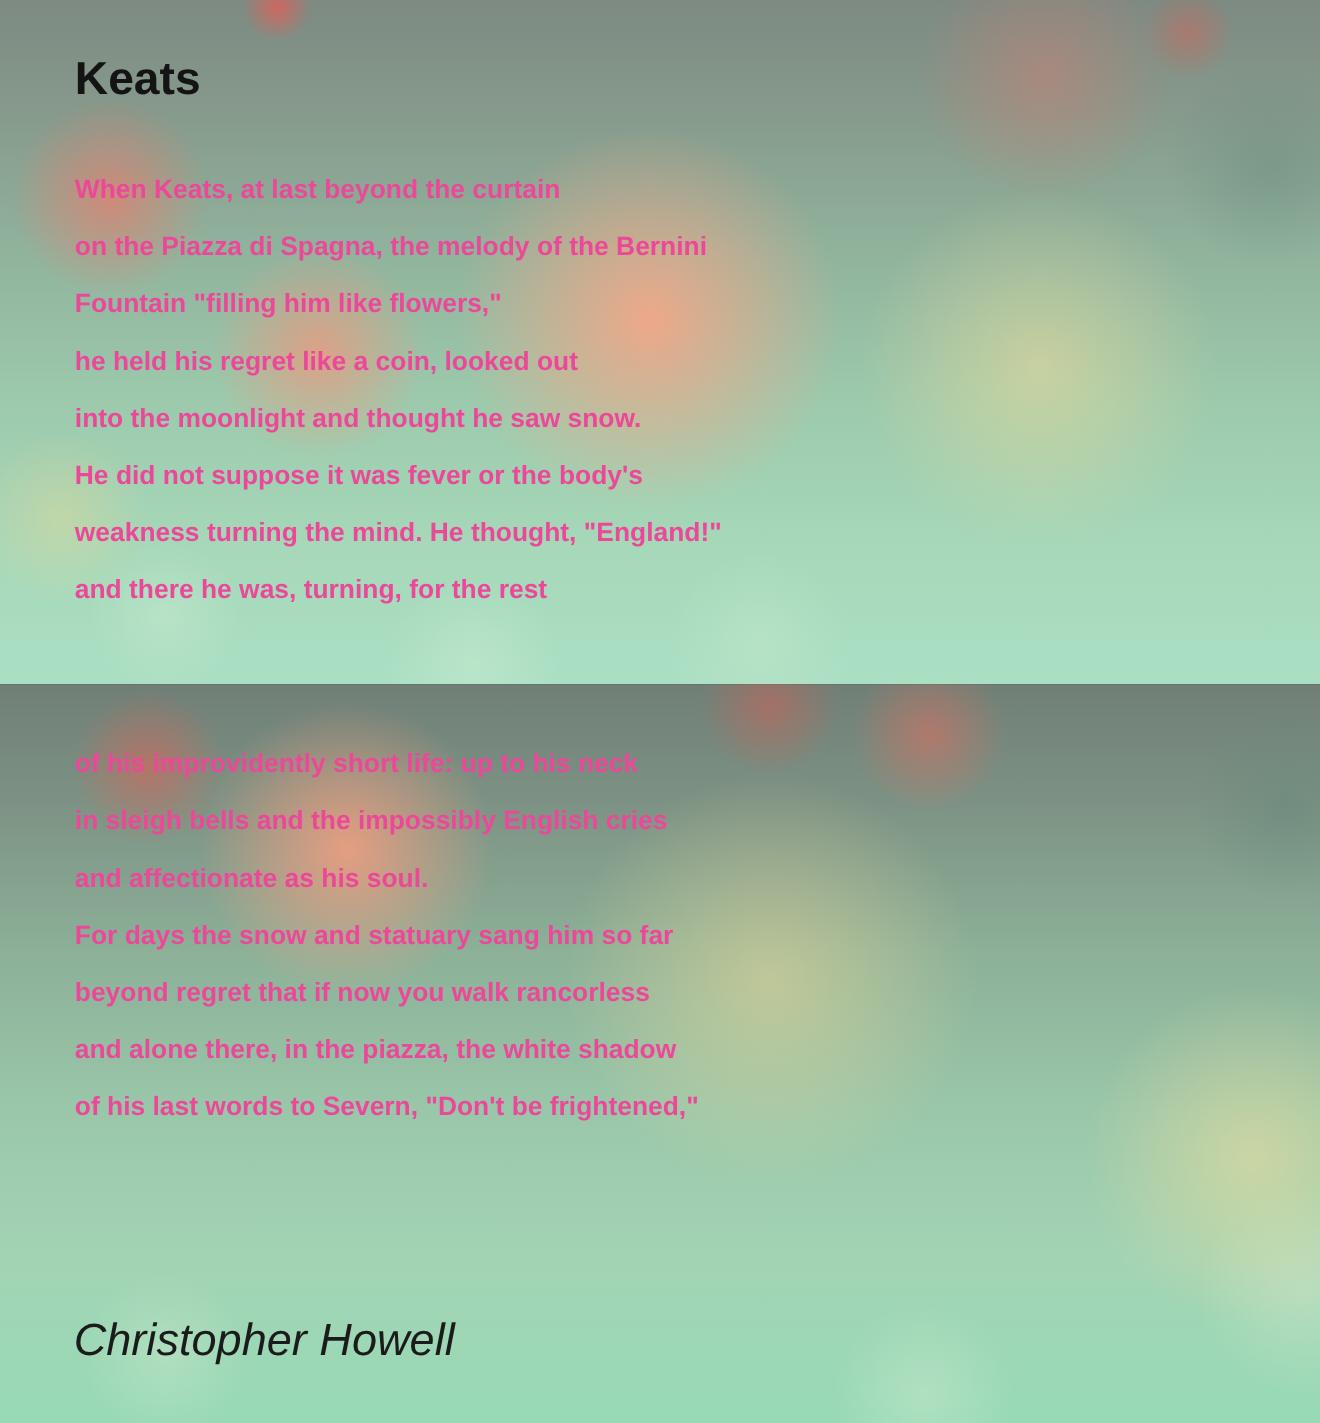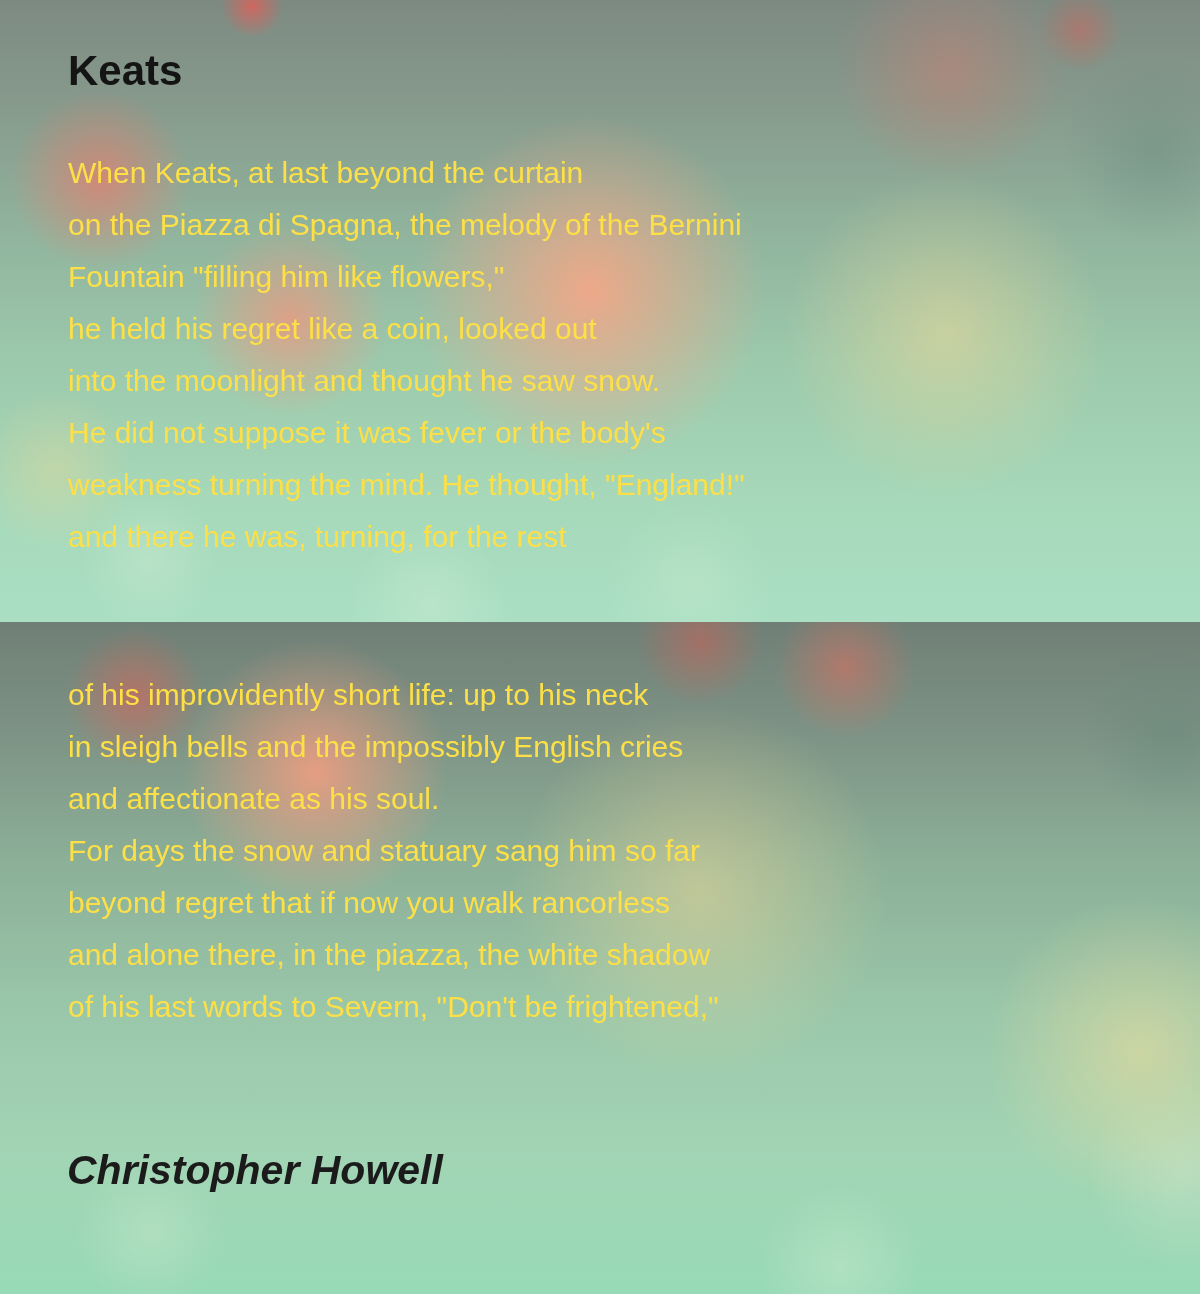--- a/index.html
+++ b/index.html
@@ -68,35 +68,35 @@
     margin: 0;
     font-size: 42px;
     font-weight: bold;
     line-height: 1.1;
     color: #141414;
   }
   .stanza {
     position: absolute;
     left: 68px;
     right: 30px;
-    font-size: 30px;
-    font-weight: normal;
+    font-size: 24px;
+    font-weight: bold;
     line-height: 52px;
-    color: #fde047;
+    color: #ec4899;
     white-space: nowrap;
   }
   .stanza-1 { top: 147px; }
   .stanza-2 { top: 669px; }
   .poem-author {
     position: absolute;
-    top: 1148px;
+    top: 1196px;
     left: 67px;
     font-size: 41px;
     font-style: italic;
-    font-weight: bold;
+    font-weight: normal;
     line-height: 1.1;
     color: #1b1b1b;
   }
 </style>
 </head>
 <body>
 
 <div class="canvas">
 
   <div class="tile tile-1"></div>

